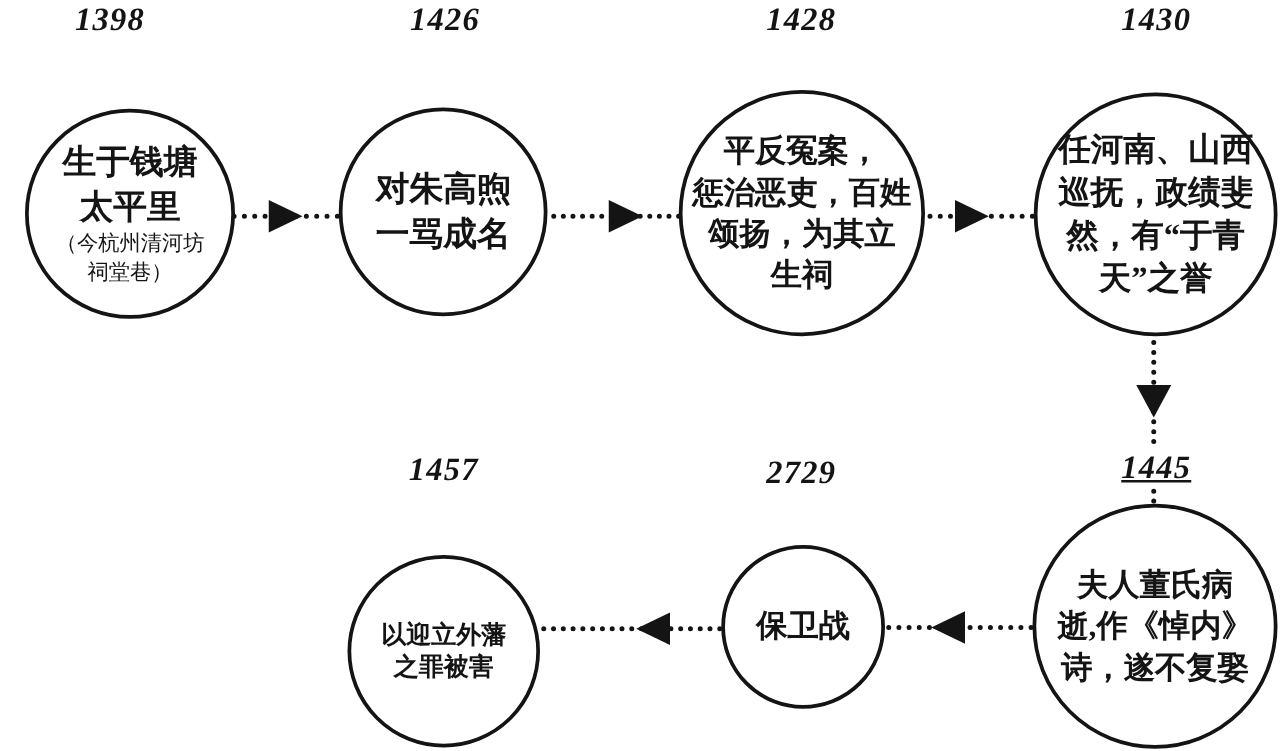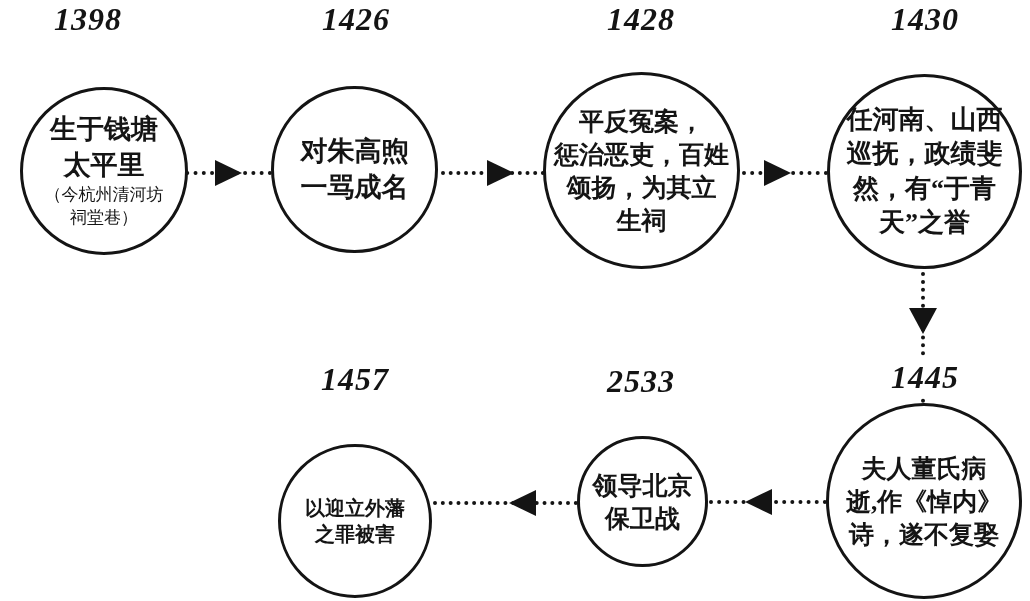--- a/index.html
+++ b/index.html
@@ -9,27 +9,27 @@
     background: var(--paper, #ffffff);
     overflow: hidden;
     color: var(--ink, #141414);
     font-family: "Liberation Serif", "DejaVu Serif", serif;
   }
   .year {
     position: absolute;
     transform: translateX(-50%);
     font-weight: bold;
     font-style: italic;
-    font-size: 32px;
+    font-size: 26px;
     letter-spacing: 1px;
     white-space: nowrap;
     z-index: 3;
     text-align: right;
   }
-  .year.on-line { background: var(--paper, #ffffff); padding: 0 6px; }
+  .year.on-line { background: var(--paper, #ffffff); padding: 0 6px; text-decoration: underline; }
   .circle {
     position: absolute;
     box-sizing: border-box;
     border: 3px solid var(--ink, #141414);
     border-radius: 50%;
     background: var(--paper, #ffffff);
     display: flex;
     flex-direction: column;
     align-items: center;
     justify-content: center;
@@ -56,21 +56,21 @@
 <body>
 
 <div class="canvas">
 
   <div class="year" style="left:88px;  top:1px;">1398</div>
   <div class="year" style="left:356px; top:1px;">1426</div>
   <div class="year" style="left:641px; top:1px;">1428</div>
   <div class="year" style="left:925px; top:1px;">1430</div>
 
   <div class="year" style="left:355px; top:361px;">1457</div>
-  <div class="year" style="left:641px; top:363px;">2533</div>
+  <div class="year" style="left:641px; top:363px;">2729</div>
   <div class="year on-line" style="left:925px; top:359px;">1445</div>
 
   <div class="circle" style="left:20px; top:87px; width:168px; height:168px; font-size:27px;">
     <div class="line">生于钱塘</div>
     <div class="line">太平里</div>
     <div class="note-line">（今杭州清河坊</div>
     <div class="note-line">祠堂巷）</div>
   </div>
 
   <div class="circle" style="left:271px; top:86px; width:167px; height:167px; font-size:27px;text-align:right;">
@@ -92,21 +92,20 @@
     <div class="line">天”之誉</div>
   </div>
 
   <div class="circle" style="left:826px; top:403px; width:196px; height:196px; font-size:25px;">
     <div class="line">夫人董氏病</div>
     <div class="line">逝,作《悼内》</div>
     <div class="line">诗，遂不复娶</div>
   </div>
 
   <div class="circle" style="left:577px; top:436px; width:131px; height:131px; font-size:25px;">
-    <div class="line">领导北京</div>
     <div class="line">保卫战</div>
   </div>
 
   <div class="circle" style="left:278px; top:444px; width:154px; height:154px; font-size:20px;">
     <div class="line">以迎立外藩</div>
     <div class="line">之罪被害</div>
   </div>
 
   <div class="hline" style="left:177px; top:171px; width:95px;"></div>
   <div class="tri right" style="left:215px; top:160px;"></div>

